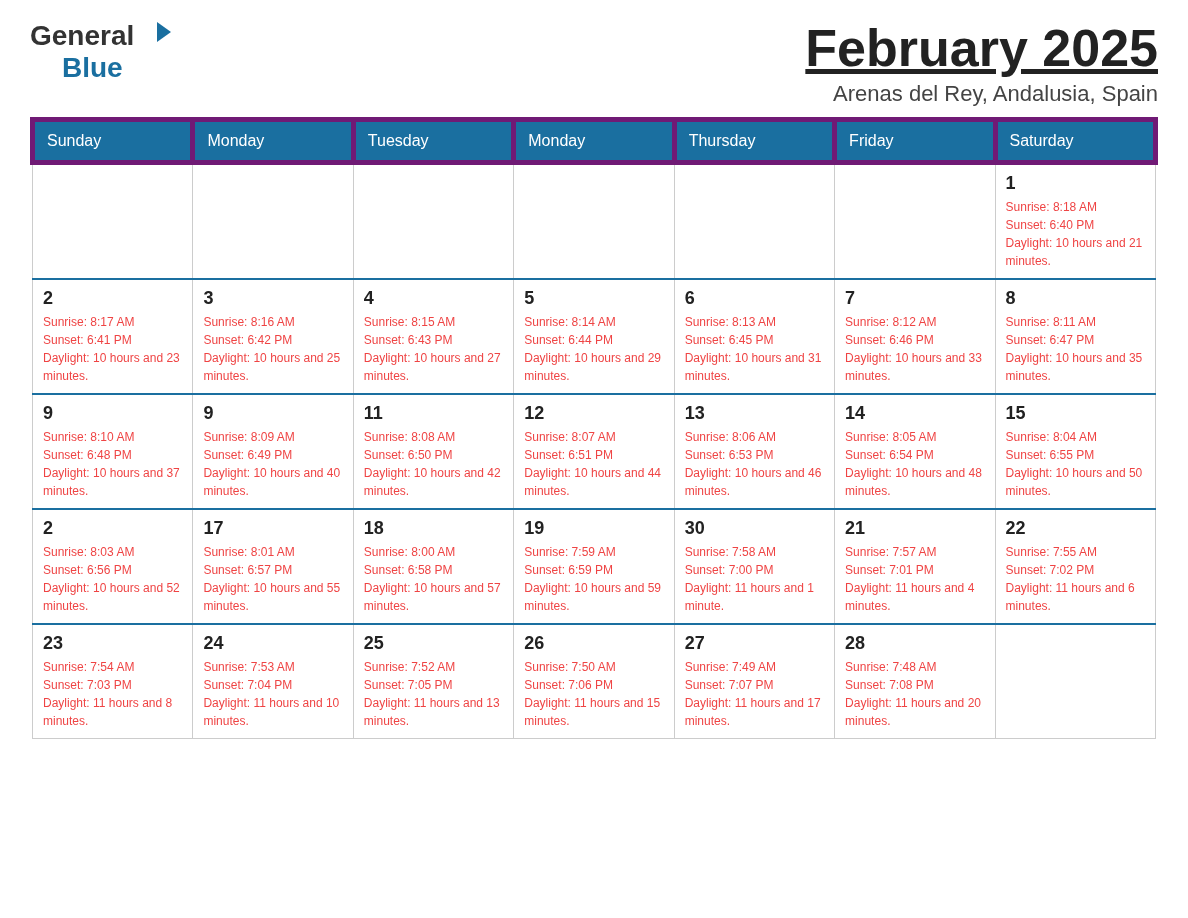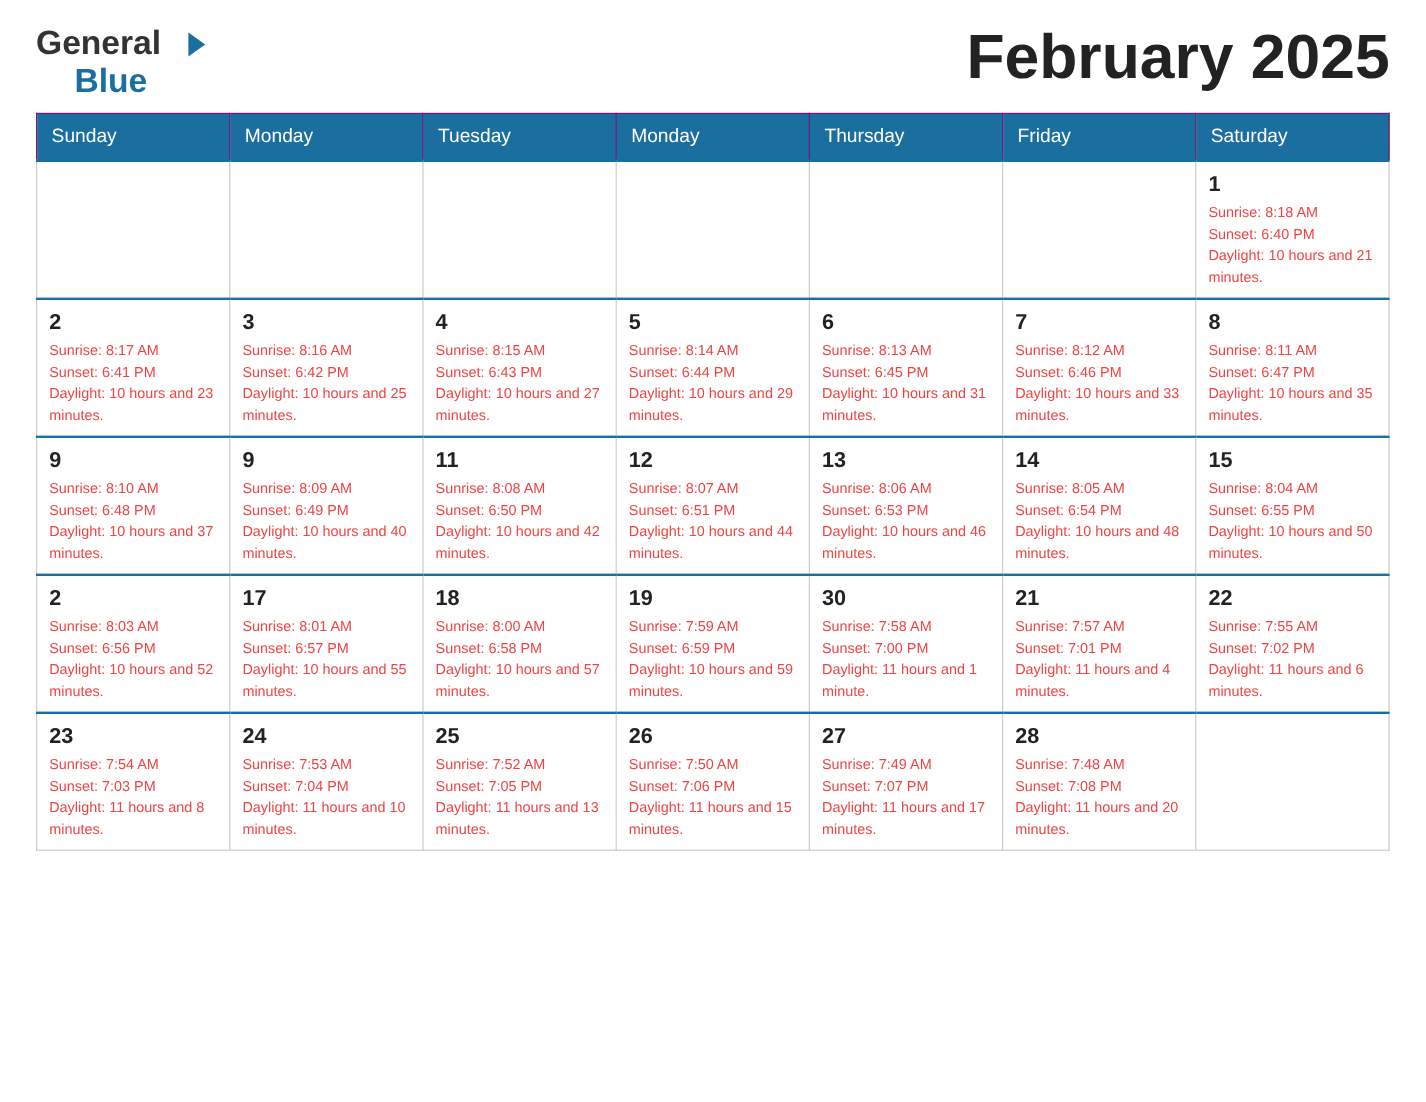--- a/index.html
+++ b/index.html
@@ -39,39 +39,40 @@
       margin-top: 2px;
     }
     .title-section {
       text-align: right;
     }
     .calendar-title {
       font-size: 52px;
       font-weight: bold;
       color: #222;
       line-height: 1.1;
+      text-decoration: underline;
     }
     .calendar-subtitle {
       font-size: 22px;
       color: #444;
       margin-top: 4px;
     }
     .calendar-table {
       width: 100%;
       border-collapse: collapse;
       margin-top: 8px;
     }
     .calendar-table th {
       background-color: #1a6fa0;
       color: #fff;
       font-size: 16px;
       font-weight: normal;
       padding: 10px 12px;
       text-align: left;
-      border: 1px solid #701a75;
+      border: 5px solid #701a75;
     }
     .calendar-table td {
       vertical-align: top;
       padding: 8px 10px;
       border: 1px solid #ccc;
       width: calc(100% / 7);
       min-height: 110px;
       height: 110px;
       background: #fff;
     }
@@ -91,39 +92,40 @@
     .day-info {
       font-size: 12px;
       color: #ef4444;
       line-height: 1.5;
     }
     .empty-cell {
       background: #f9f9f9;
     }
     .logo-text-row {
       display: flex;
-      align-items: center;
+      align-items: flex-start;
       gap: 19px;
     }
   </style>
 </head>
 <body>
 
 <div class="header">
   <div class="logo">
     <div class="logo-text-row">
       <span class="logo-general">General</span>
       <div class="logo-arrow"></div>
     </div>
     <div style="display:flex; align-items:flex-end;">
       <span style="font-size:28px; font-weight:bold; color:#1a6fa0; margin-left: 32px;">Blue</span>
     </div>
   </div>
   <div class="title-section">
     <div class="calendar-title">February 2025</div>
+    <div class="calendar-subtitle">Arenas del Rey, Andalusia, Spain</div>
   </div>
 </div>
 
 <table class="calendar-table">
   <thead>
     <tr>
     <th>Sunday</th>
         <th>Monday</th>
         <th>Tuesday</th>
         <th>Monday</th>

